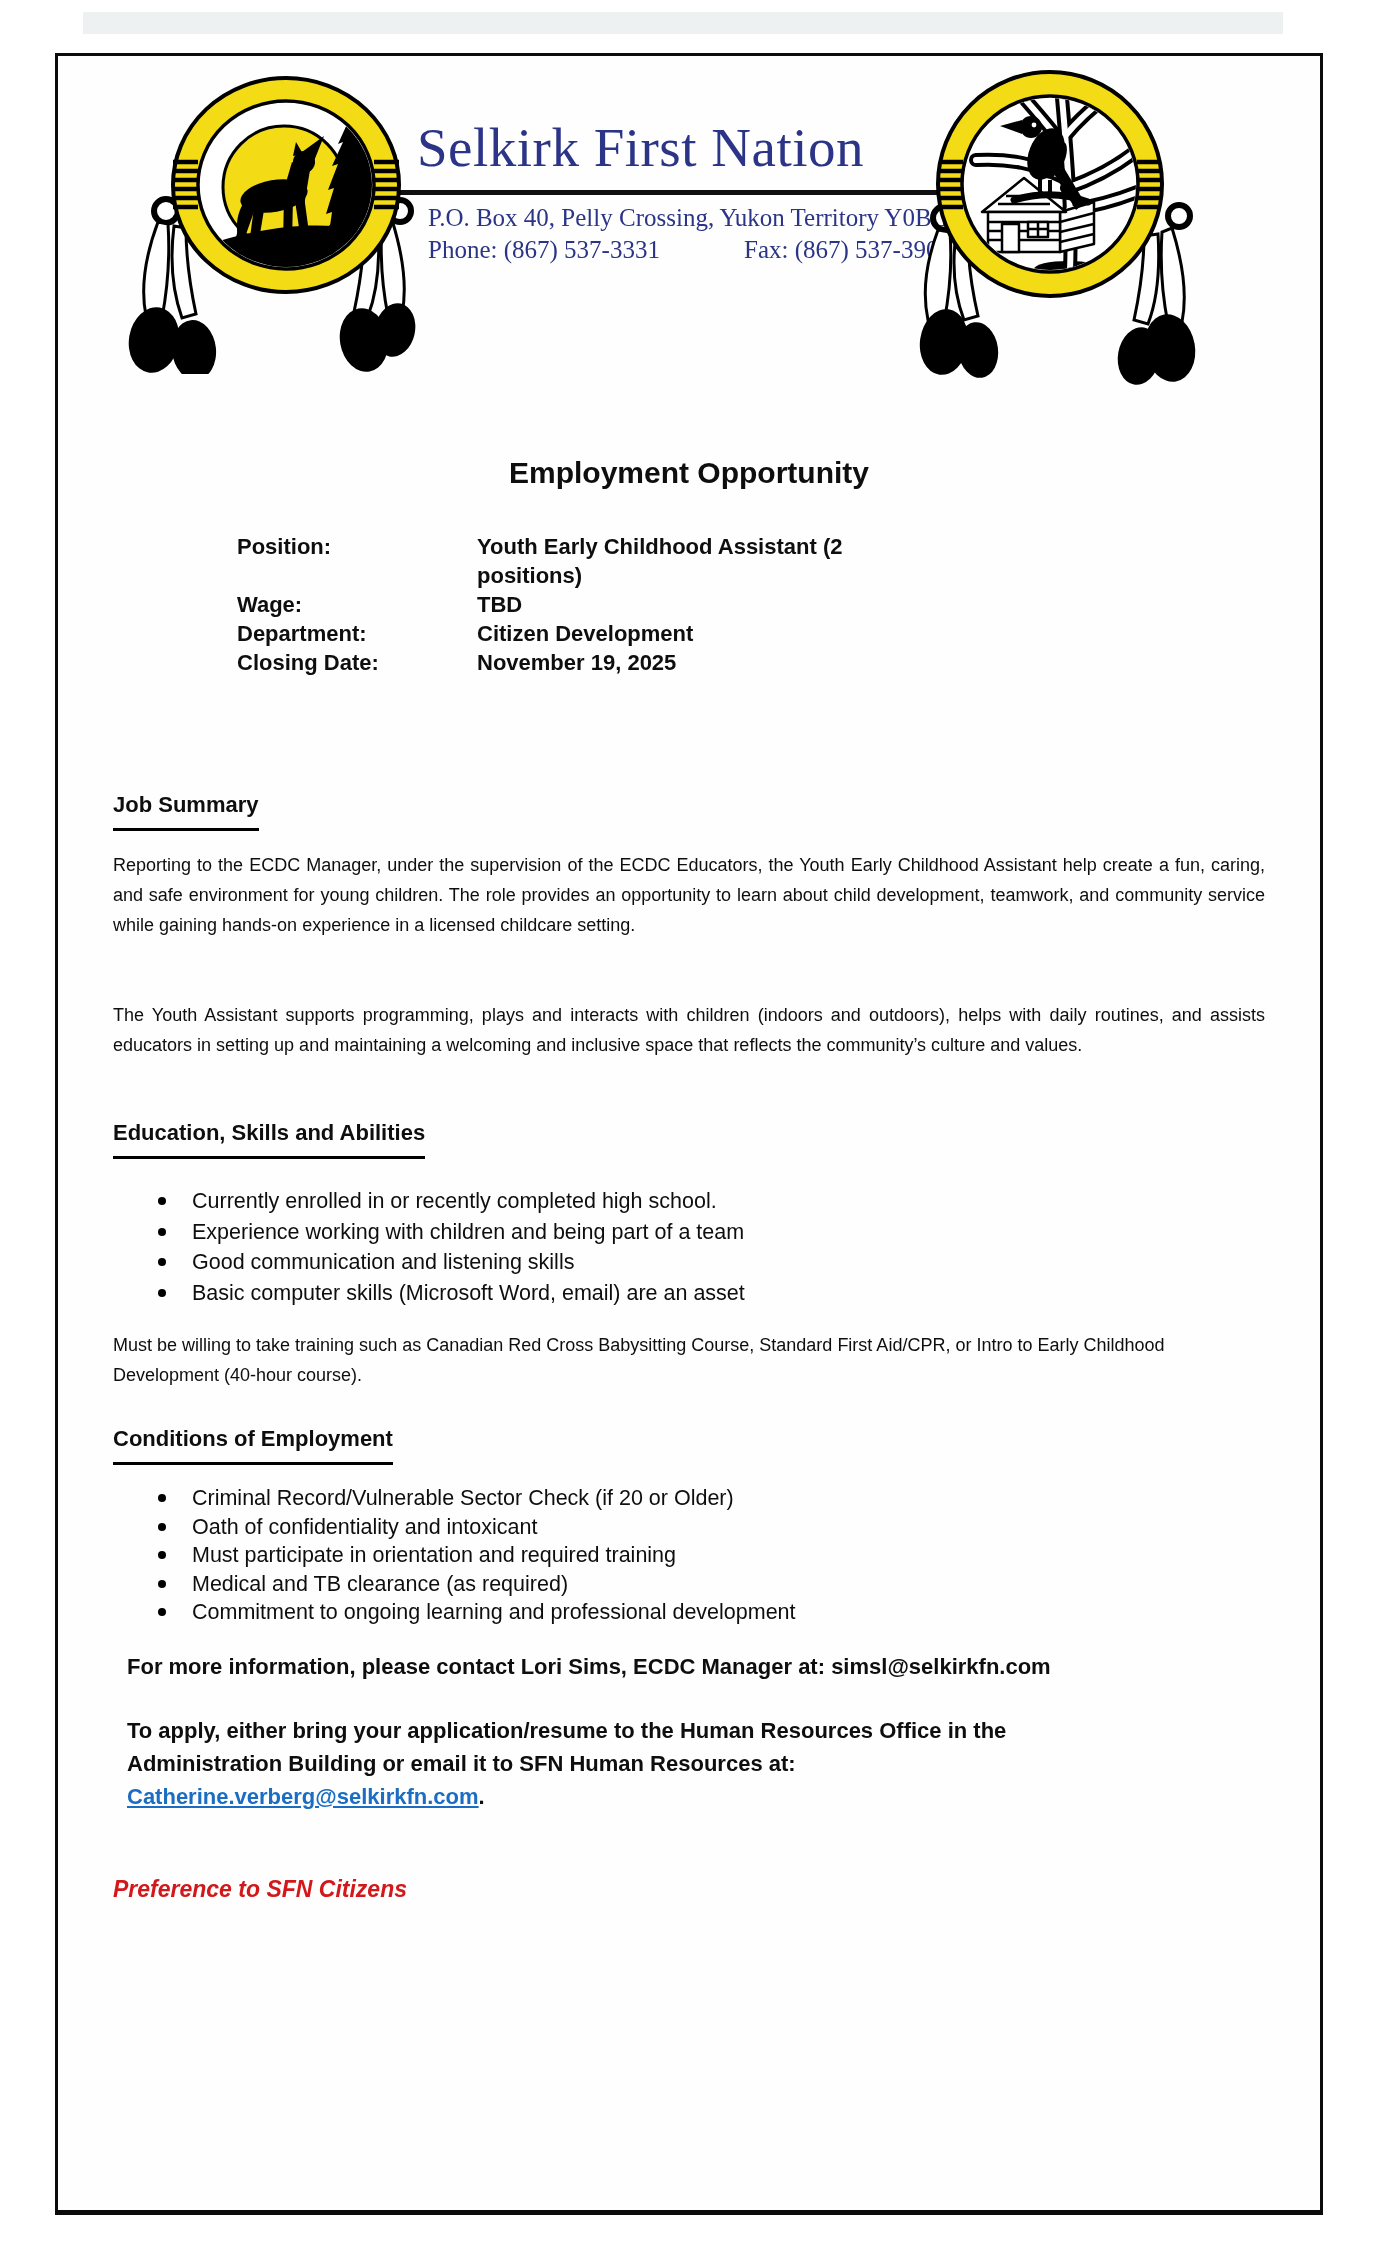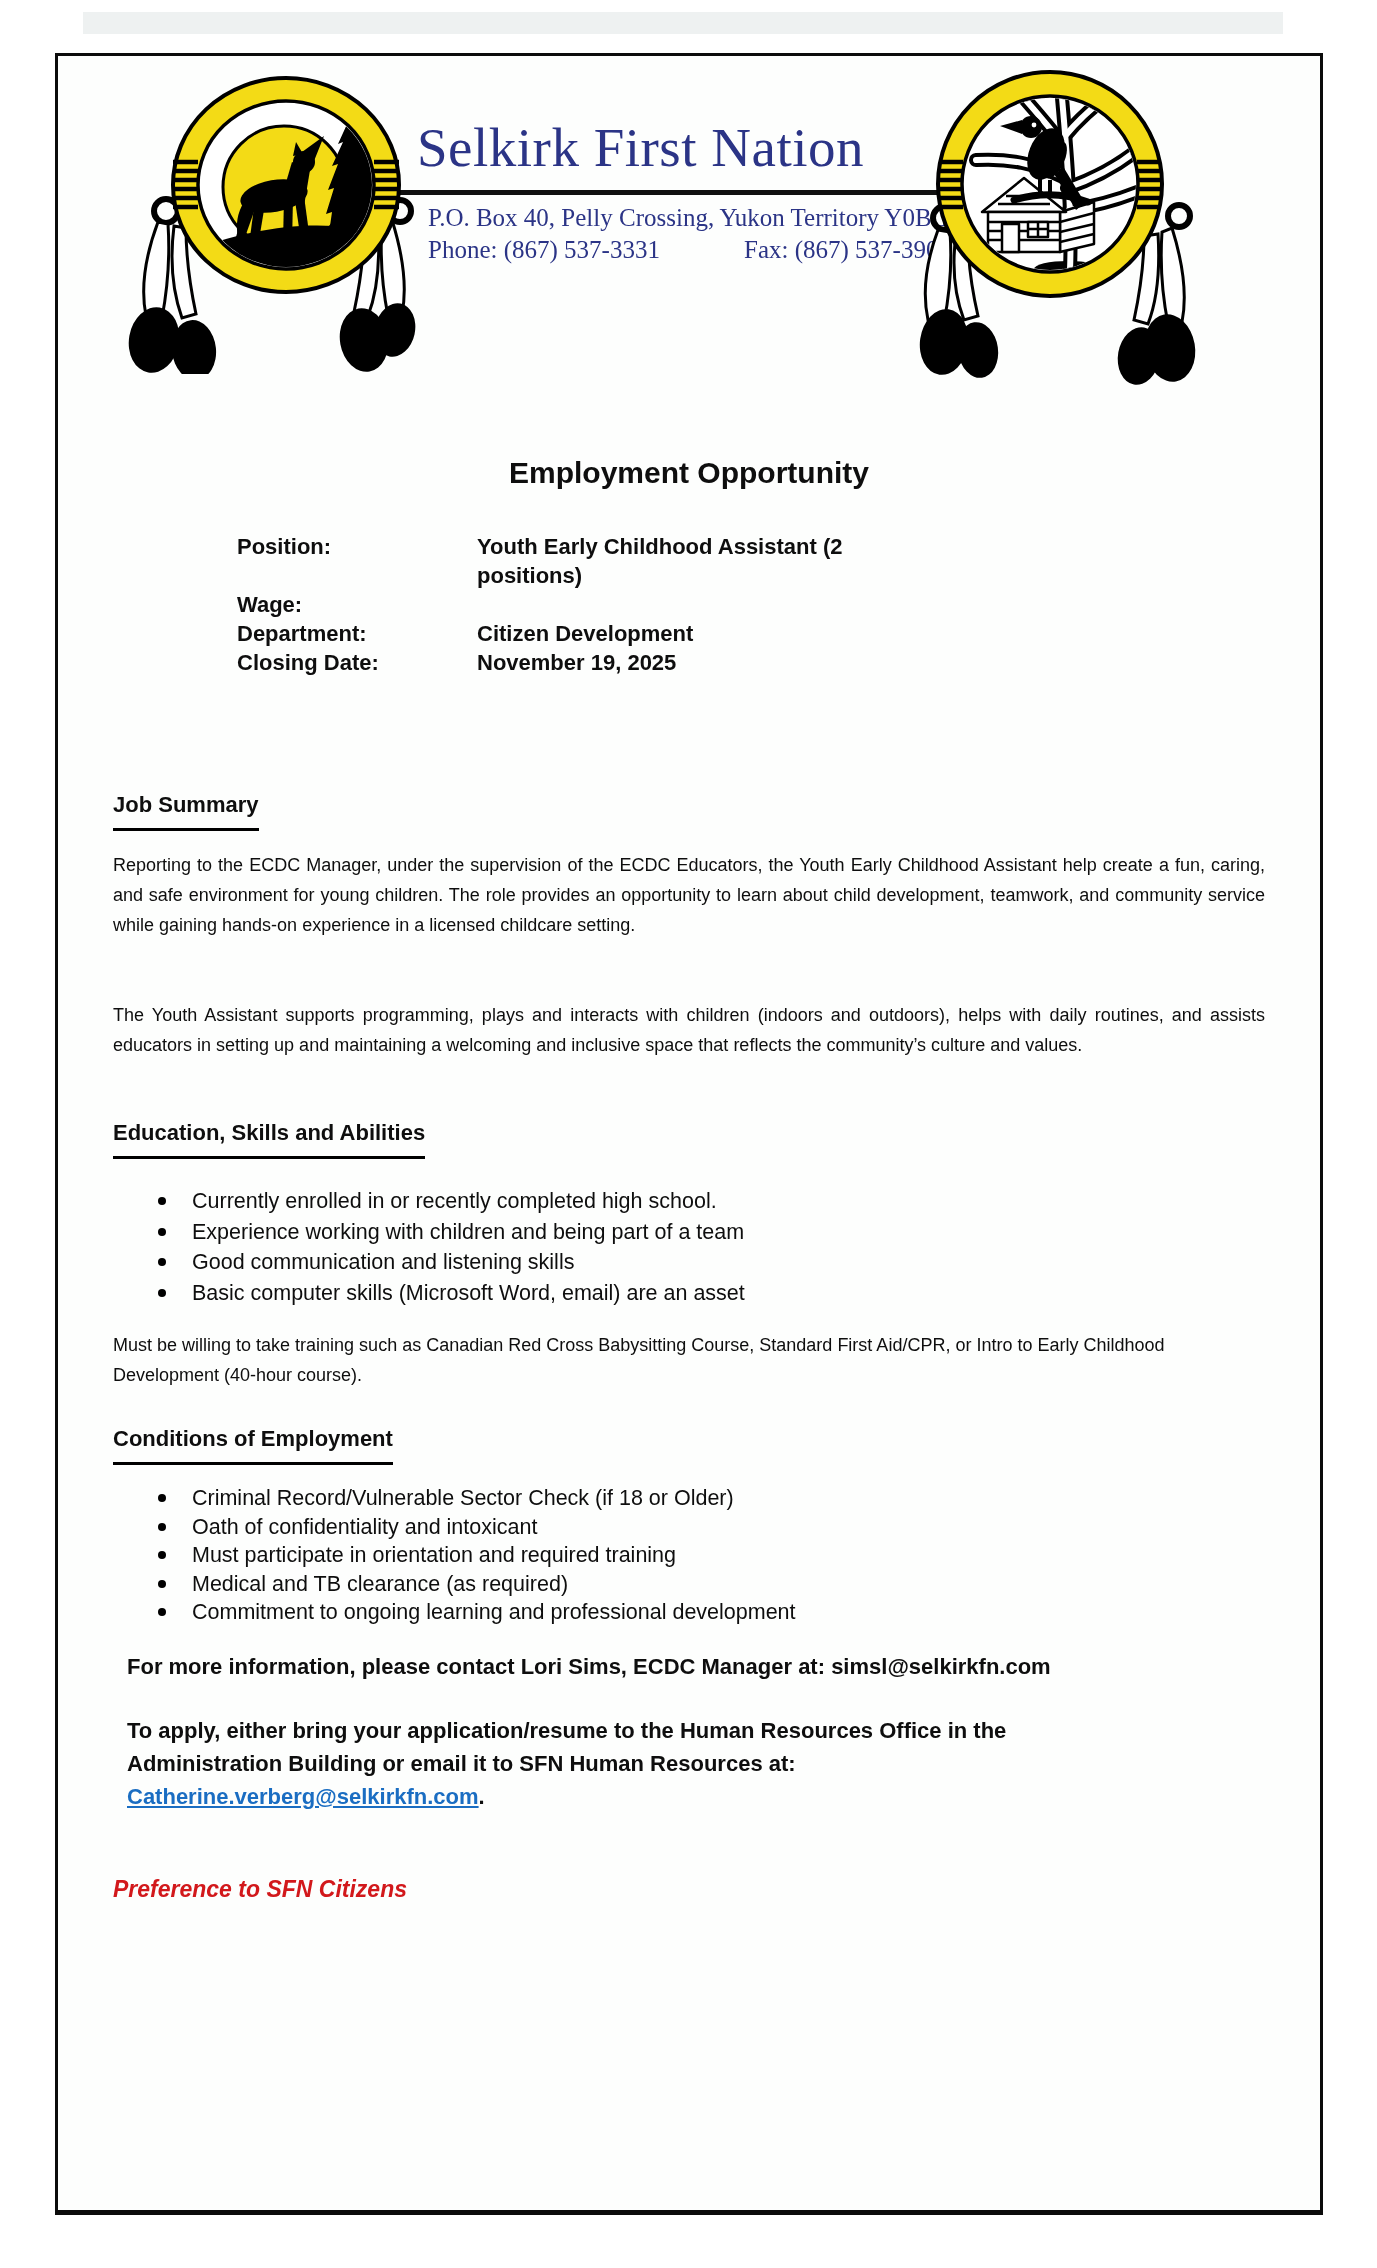--- a/index.html
+++ b/index.html
@@ -223,20 +223,21 @@
 
 <div class="abs emp-title">Employment Opportunity</div>
 
 <div class="abs details">
   <div class="drow">
     <div class="dlabel">Position:</div>
     <div class="dval">Youth Early Childhood Assistant (2 positions)</div>
   </div>
   <div class="drow">
     <div class="dlabel">Wage:</div>
+    <div class="dval">TBD</div>
   </div>
   <div class="drow">
     <div class="dlabel">Department:</div>
     <div class="dval">Citizen Development</div>
   </div>
   <div class="drow">
     <div class="dlabel">Closing Date:</div>
     <div class="dval">November 19, 2025</div>
   </div>
 </div>
@@ -255,21 +256,21 @@
   <div class="bullet-item">Experience working with children and being part of a team</div>
   <div class="bullet-item">Good communication and listening skills</div>
   <div class="bullet-item">Basic computer skills (Microsoft Word, email) are an asset</div>
 </div>
 <div class="abs body-par p-train">Must be willing to take training such as Canadian Red Cross Babysitting Course, Standard First Aid/CPR, or Intro to Early Childhood Development (40-hour course).</div>
 
 <div class="abs sec-heading h-cond">
   <span>Conditions of Employment</span>
 </div>
 <div class="abs blist cond-list">
-  <div class="bullet-item">Criminal Record/Vulnerable Sector Check (if 18 or Older)</div>
+  <div class="bullet-item">Criminal Record/Vulnerable Sector Check (if 20 or Older)</div>
   <div class="bullet-item">Oath of confidentiality and intoxicant</div>
   <div class="bullet-item">Must participate in orientation and required training</div>
   <div class="bullet-item">Medical and TB clearance (as required)</div>
   <div class="bullet-item">Commitment to ongoing learning and professional development</div>
 </div>
 
 <div class="abs bold-par contact-line">For more information, please contact Lori Sims, ECDC Manager at: simsl@selkirkfn.com</div>
 
 <div class="abs bold-par apply-block">
   <span class="apply-line">To apply, either bring your application/resume to the Human Resources Office in the</span>

